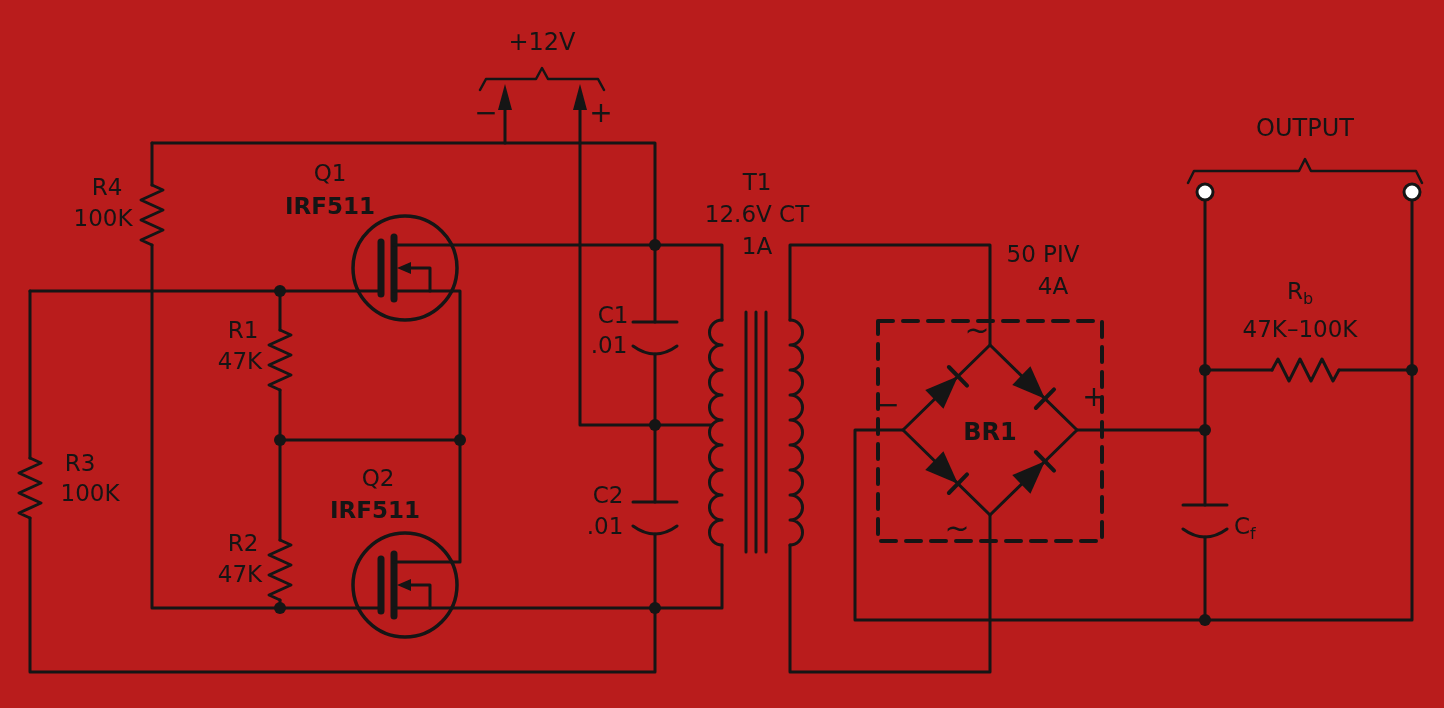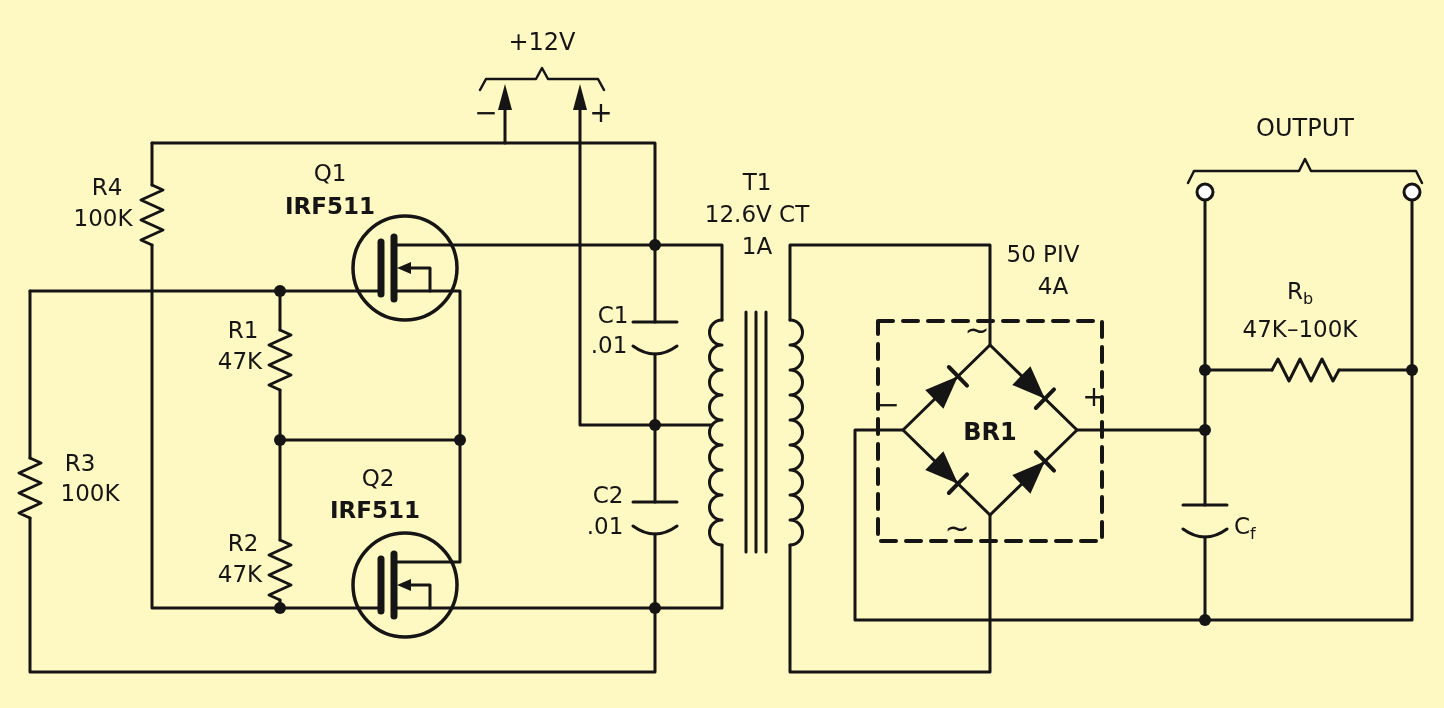--- a/index.html
+++ b/index.html
@@ -1,16 +1,16 @@
 <!DOCTYPE html>
 <html><head>
 <meta charset="utf-8">
 <style>
   html,body{margin:0;padding:0;background:#ffffff;}
-  .stage{width:1444px;height:708px;background:#fef9c3;position:relative;overflow:hidden;}
+  .stage{width:1444px;height:708px;background:#b91c1c;position:relative;overflow:hidden;}
   svg{display:block;}
   .lbl{font-family:"DejaVu Sans","Liberation Sans",sans-serif;font-size:23px;fill:#151515;text-anchor:middle;}
   .b{font-weight:bold;}
   .s24{font-size:24px;}
   .s28{font-size:28px;}
   .s30{font-size:30px;}
   .sub{font-size:16px;}
   .start{text-anchor:start;}
 </style>
 </head>

